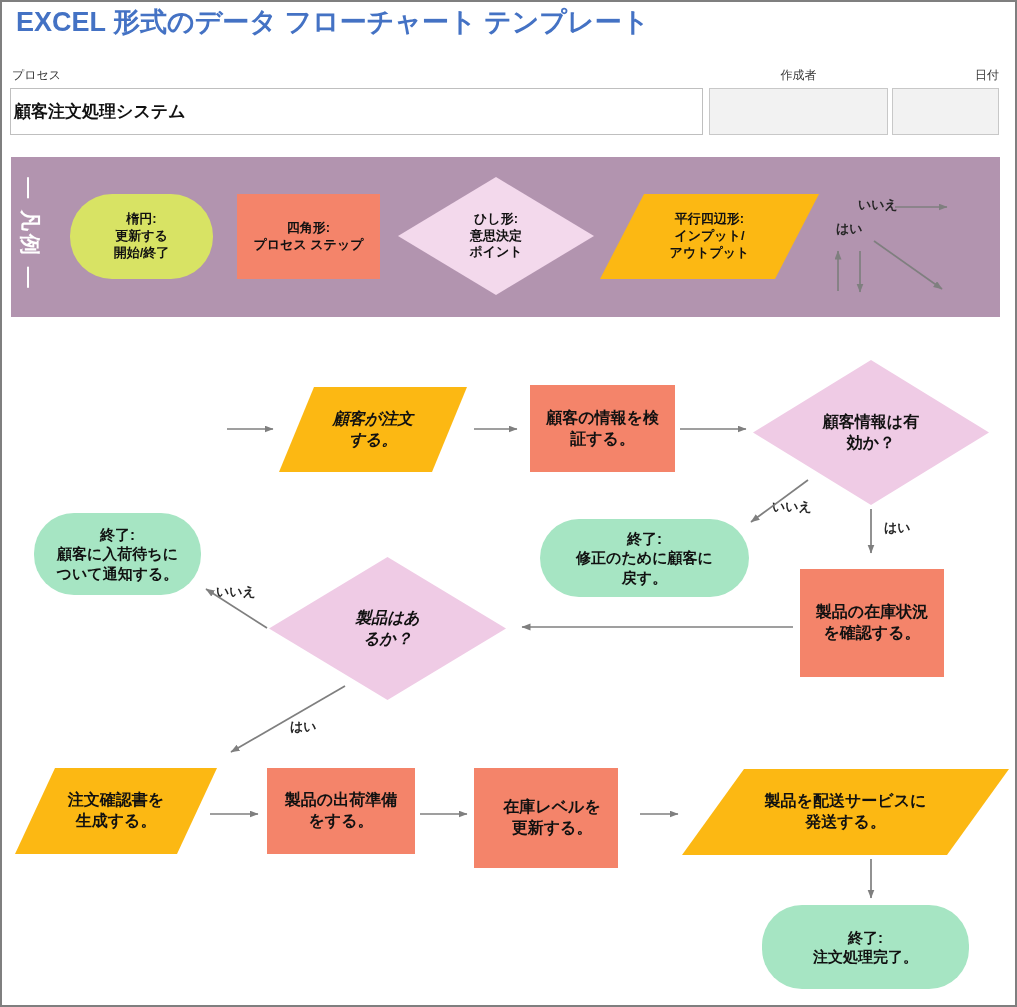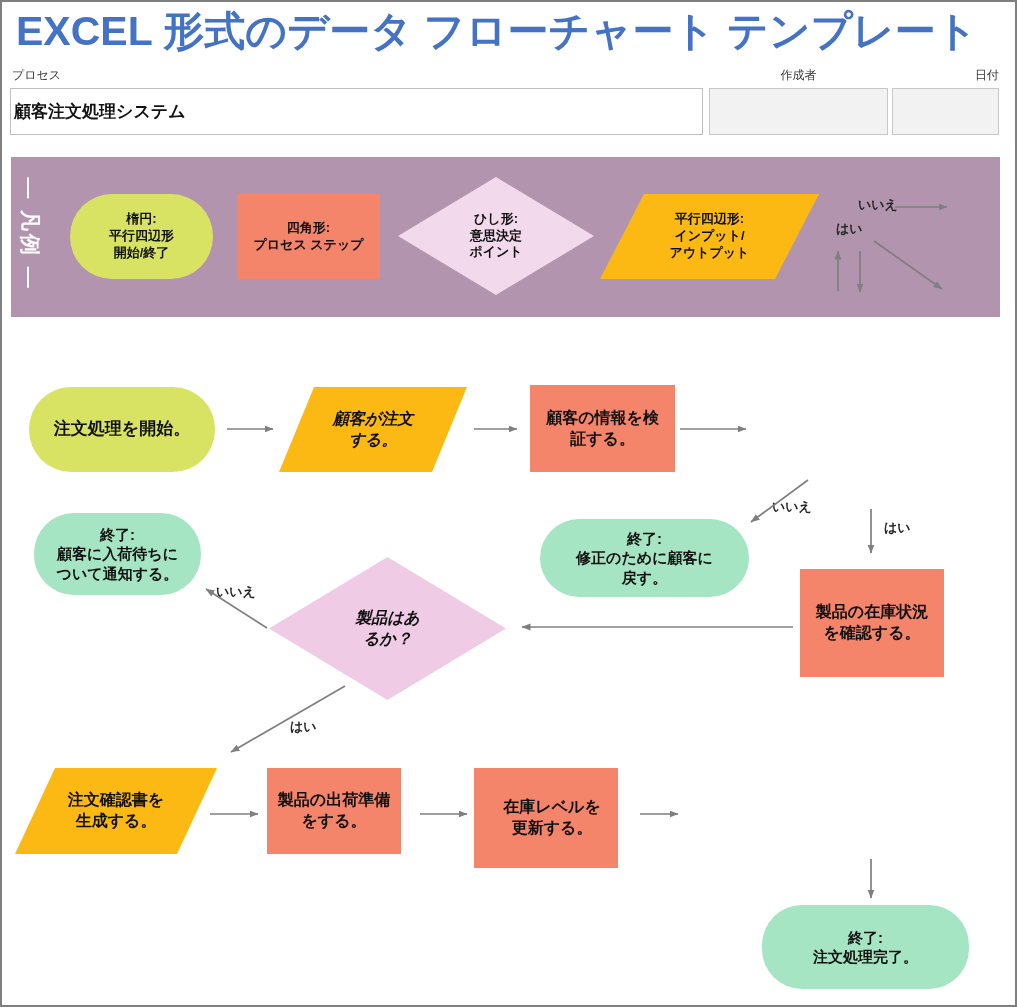--- a/index.html
+++ b/index.html
@@ -3,21 +3,21 @@
 <meta charset="utf-8">
 <style>
   html,body{margin:0;padding:0;background:#fff;}
   *{box-sizing:border-box;font-family:"Liberation Sans","DejaVu Sans",sans-serif;}
   .page{
     position:relative;width:1017px;height:1007px;background:#fff;
     border:2px solid #7f7f7f;overflow:hidden;
   }
   .title{
     position:absolute;left:14px;top:2px;width:990px;
-    font-size:41px;font-weight:bold;color:var(--title-blue);
+    font-size:27px;font-weight:bold;color:var(--title-blue);
     white-space:nowrap;letter-spacing:0px;
   }
   .field-label{
     position:absolute;top:65px;font-size:12px;color:#3a3a3a;
   }
   .lbl-process{left:10px;}
   .lbl-author{left:707px;width:179px;text-align:center;}
   .lbl-date{left:940px;width:90px;text-align:center;}
   .process-box{
     position:absolute;left:8px;top:86px;width:693px;height:47px;
@@ -72,54 +72,57 @@
     <span></span>
   </div>
   <div class="gray-box date-box">
     <span></span>
   </div>
 
   <div class="legend"></div>
   <div class="legend-vtitle">— 凡例 —</div>
 
   <div class="shape small stadium-lime" style="left:68px;top:192px;width:143px;height:85px;">楕円:
-平行四辺形
+更新する
 開始/終了</div>
   <div class="shape small rect-coral" style="left:235px;top:192px;width:143px;height:85px;">四角形:
 プロセス ステップ</div>
   <div class="shape small diamond legend-pink" style="left:396px;top:175px;width:196px;height:118px;">ひし形:
 意思決定
 ポイント</div>
   <div class="shape small para" style="left:598px;top:192px;width:219px;height:85px;clip-path:polygon(44px 0,100% 0,calc(100% - 44px) 100%,0 100%);">平行四辺形:
 インプット/
 アウトプット</div>
   <div class="edge-label" style="left:856px;top:194px;">いいえ</div>
   <div class="edge-label" style="left:834px;top:218px;">はい</div>
 
-  <div class="shape flow stadium-lime" style="left:27px;top:385px;width:186px;height:85px;font-size:17px;">注文処理を開始。</div>
   <div class="shape flow para" style="left:277px;top:385px;width:188px;height:85px;clip-path:polygon(35px 0,100% 0,calc(100% - 35px) 100%,0 100%);font-style:italic;">顧客が注文
 する。</div>
   <div class="shape flow rect-coral" style="left:528px;top:383px;width:145px;height:87px;">顧客の情報を検
 証する。</div>
+  <div class="shape flow diamond" style="left:751px;top:358px;width:236px;height:145px;">顧客情報は有
+効か？</div>
   <div class="shape flow stadium-mint" style="left:538px;top:517px;width:209px;height:78px;font-size:15px;">終了:
 修正のために顧客に
 戻す。</div>
   <div class="shape flow rect-coral" style="left:798px;top:567px;width:144px;height:108px;">製品の在庫状況
 を確認する。</div>
   <div class="shape flow diamond" style="left:267px;top:555px;width:237px;height:143px;font-style:italic;">製品はあ
 るか？</div>
   <div class="shape flow stadium-mint" style="left:32px;top:511px;width:167px;height:82px;font-size:15px;">終了:
 顧客に入荷待ちに
 ついて通知する。</div>
   <div class="shape flow para" style="left:13px;top:766px;width:202px;height:86px;clip-path:polygon(40px 0,100% 0,calc(100% - 40px) 100%,0 100%);">注文確認書を
 生成する。</div>
-  <div class="shape flow rect-coral" style="left:265px;top:766px;width:134px;height:86px;">製品の出荷準備
+  <div class="shape flow rect-coral" style="left:265px;top:766px;width:148px;height:86px;">製品の出荷準備
 をする。</div>
   <div class="shape flow rect-coral" style="left:472px;top:766px;width:144px;height:100px;padding-left:12px;">在庫レベルを
 更新する。</div>
+  <div class="shape flow para" style="left:680px;top:767px;width:327px;height:86px;clip-path:polygon(62px 0,100% 0,calc(100% - 62px) 100%,0 100%);">製品を配送サービスに
+発送する。</div>
   <div class="shape flow stadium-mint" style="left:760px;top:903px;width:207px;height:84px;font-size:15px;">終了:
 注文処理完了。</div>
 
   <div class="edge-label" style="left:770px;top:496px;">いいえ</div>
   <div class="edge-label" style="left:882px;top:517px;">はい</div>
   <div class="edge-label" style="left:214px;top:581px;">いいえ</div>
   <div class="edge-label" style="left:288px;top:716px;">はい</div>
 
   <svg class="arrows" id="arrow-layer" width="1017" height="1007">
     <defs>

